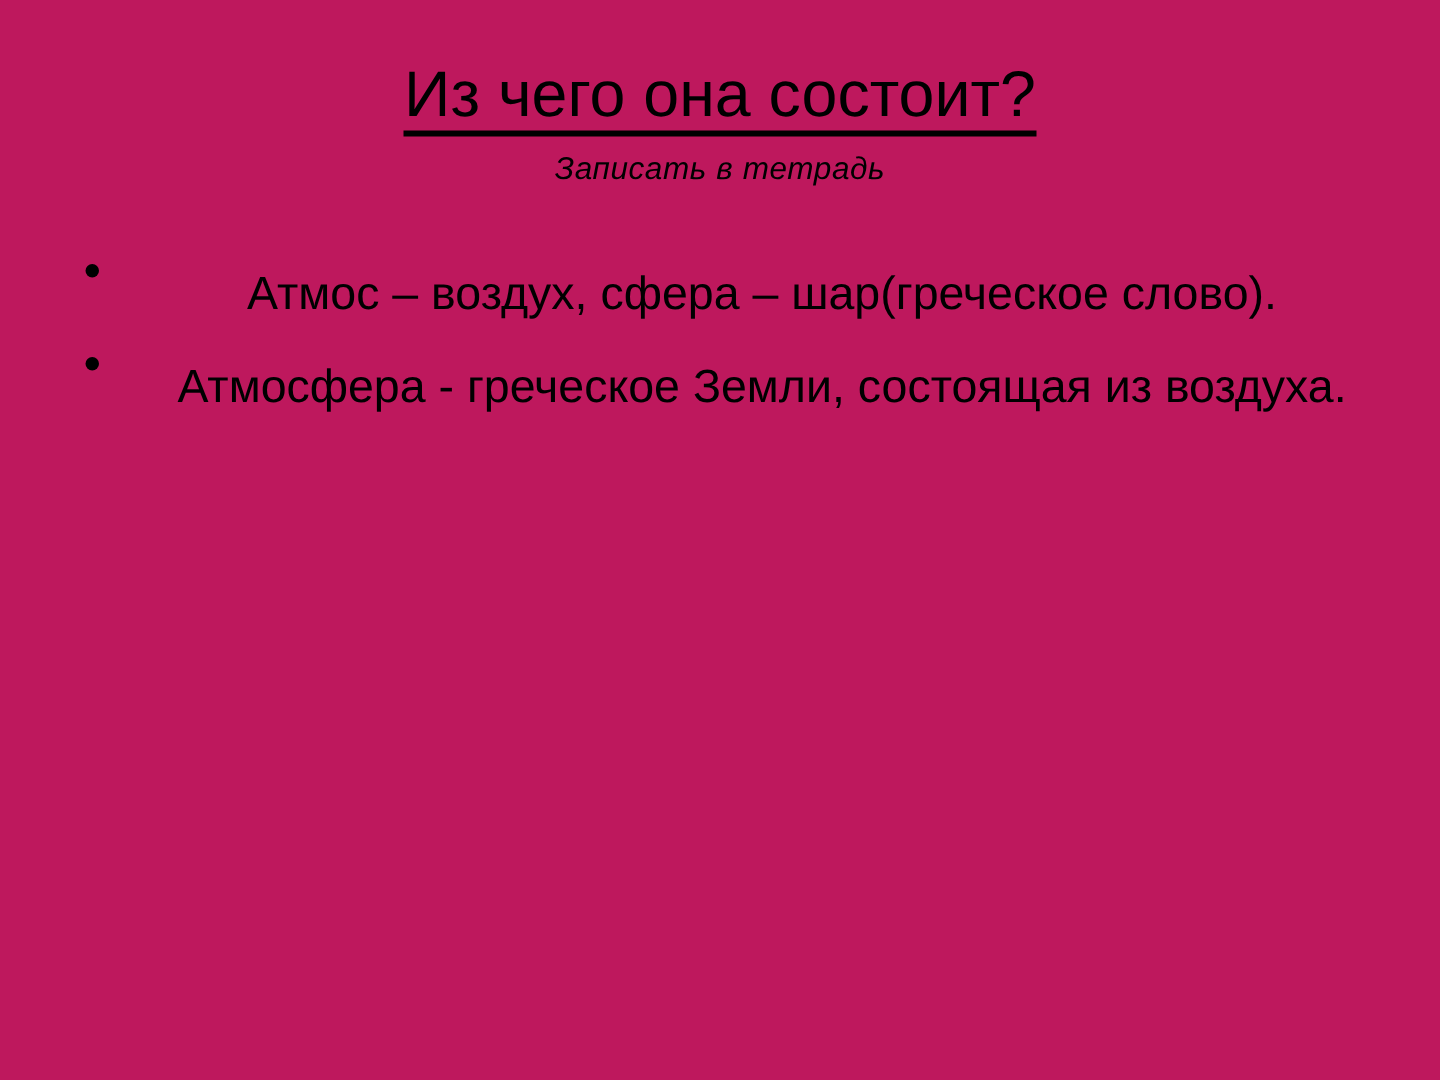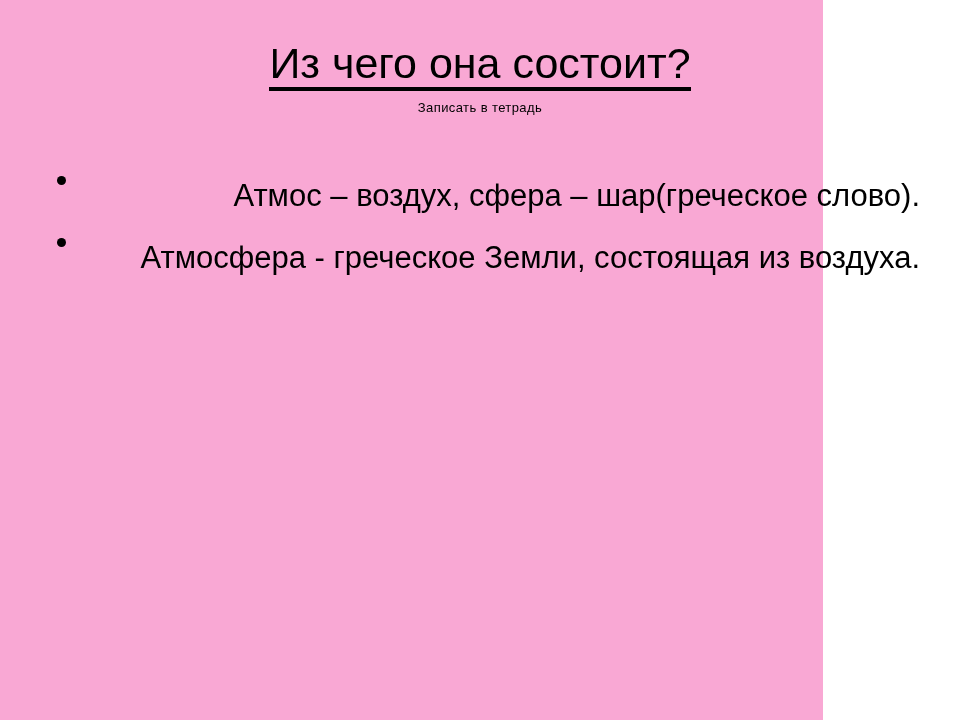--- a/index.html
+++ b/index.html
@@ -12,23 +12,23 @@
     width: 960px;
     height: 720px;
     overflow: hidden;
     font-family: "Liberation Sans", sans-serif;
     color: #000000;
     -webkit-font-smoothing: antialiased;
   }
 
   .slide {
     position: relative;
-    width: 823px;
+    width: 960px;
     height: 720px;
-    background: #f9a8d4;
+    background: #be185d;
     box-sizing: border-box;
   }
 
   
   .title-block {
     position: absolute;
     left: 0;
     top: 40px;
     width: 960px;
     text-align: center;
@@ -40,21 +40,22 @@
     line-height: 1.08;
     font-weight: 400;
     letter-spacing: 0px;
     white-space: nowrap;
     border-bottom: 4px solid #000000;
     padding-bottom: 1px;
   }
 
   .slide-subtitle {
     margin-top: 10px;
-    font-size: 13px;
+    font-size: 21px;
+    font-style: italic;
     font-weight: 400;
     line-height: 1.1;
     letter-spacing: 0.4px;
   }
 
   
   .body-list {
     position: absolute;
     left: 48px;
     top: 176px;
@@ -64,21 +65,21 @@
     list-style: none;
   }
 
   .bullet-item {
     position: relative;
     padding-left: 48px;
     margin-bottom: 22px;
     font-size: 31px;
     line-height: 1.30;
     font-weight: 400;
-    text-align: right;
+    text-align: center;
   }
 
   .bullet-item:last-child {
     margin-bottom: 0;
   }
 
   .bullet-marker {
     position: absolute;
     left: 9px;
     top: 0.52em;

